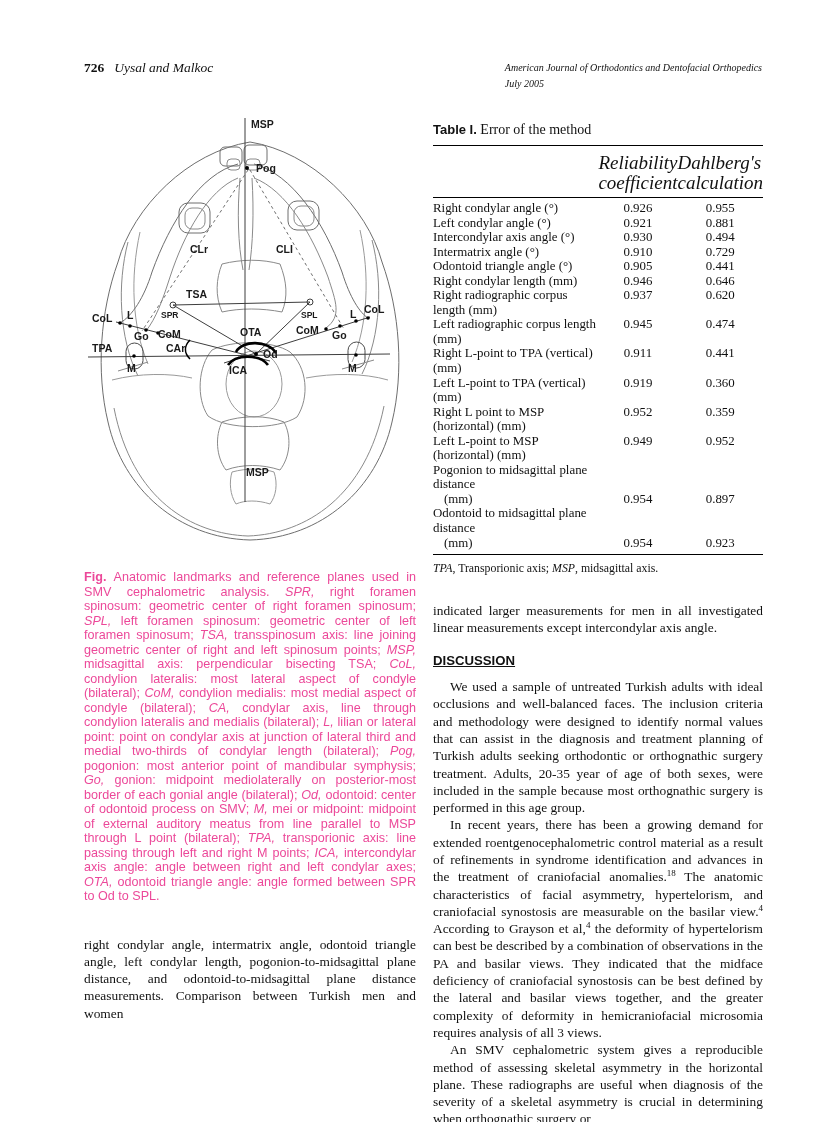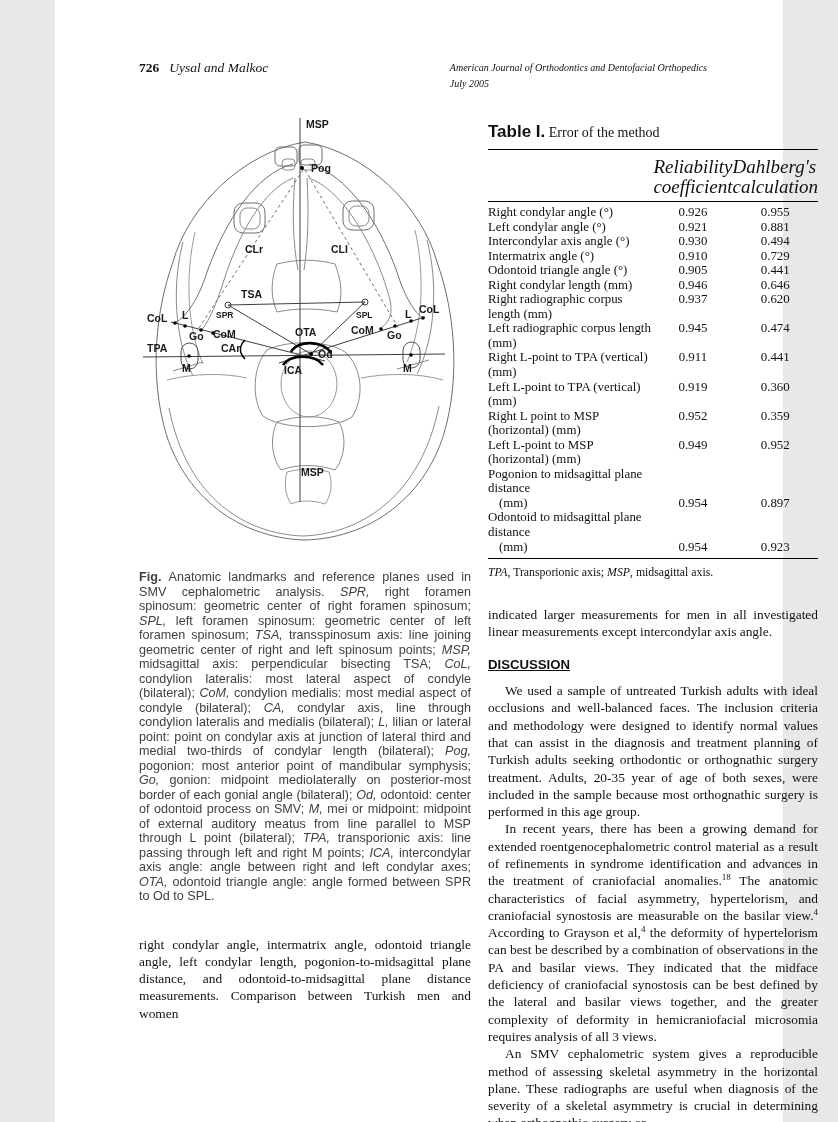--- a/index.html
+++ b/index.html
@@ -1,45 +1,45 @@
 <!DOCTYPE html>
 <html><head>
 <meta charset="utf-8">
 <style>
   html,body{margin:0;padding:0;background:#e8e8e8;}
-  .page{position:relative;width:728px;height:1122px;background:#ffffff;margin:0 auto;
+  .page{position:relative;width:838px;height:1122px;background:#ffffff;margin:0 auto;
         font-family:"Liberation Serif",serif;color:#111;}
   
   .hdr-left{position:absolute;left:84px;top:60px;font-size:13.5px;}
   .hdr-left .pgnum{font-weight:bold;margin-right:10px;}
   .hdr-left .auth{font-style:italic;}
   .hdr-right{position:absolute;right:76px;top:60px;font-style:italic;font-size:10px;line-height:16px;}
   
   .col-left{position:absolute;left:84px;top:112px;width:332px;}
   .col-right{position:absolute;left:433px;top:122px;width:330px;}
   
   .figure-svg{display:block;}
   .figure-svg path,.figure-svg line,.figure-svg rect,.figure-svg ellipse,.figure-svg circle{vector-effect:non-scaling-stroke;}
   .fig-label{font-family:"Liberation Sans",sans-serif;font-size:10.5px;font-weight:bold;fill:#1a1a1a;}
   .fig-label-sm{font-family:"Liberation Sans",sans-serif;font-size:8.5px;font-weight:bold;fill:#1a1a1a;}
-  .caption{margin-top:26px;font-family:"Liberation Sans",sans-serif;font-size:12.6px;line-height:14.5px;text-align:justify;color:#404040;}
+  .caption{margin-top:26px;font-family:"Liberation Sans",sans-serif;font-size:12.6px;line-height:14.5px;text-align:justify;color:#ec4899;}
   .caption .bd{font-weight:bold;}
   .it{font-style:italic;}
   .bd{font-weight:bold;}
   .sans{font-family:"Liberation Sans",sans-serif;}
   sup{font-size:9px;line-height:0;}
   
   .bodytext{font-size:13.4px;line-height:17.3px;text-align:justify;}
   .para{margin:0;text-indent:17px;}
   .para.noindent{text-indent:0;}
   .left-paragraph{margin-top:32px;}
   .section-heading{font-family:"Liberation Sans",sans-serif;font-weight:bold;font-size:13.2px;margin:15px 0 9px 0;text-decoration:underline;}
   
   .table-title{font-size:14px;margin:0 0 7px 0;}
-  .table-title .tlabel{font-family:"Liberation Sans",sans-serif;font-weight:bold;font-size:17px;}
+  .table-title .tlabel{font-family:"Liberation Sans",sans-serif;font-weight:bold;font-size:13px;}
   table.datatable{width:100%;border-collapse:collapse;border-top:1.4px solid #000;border-bottom:1.4px solid #000;font-size:12.9px;}
   table.datatable th{font-weight:normal;font-style:italic;text-align:left;vertical-align:bottom;
         border-bottom:1.1px solid #000;padding:7px 0 4px 0;font-size:19px;line-height:20px;}
   table.datatable th.c1{width:176px;}
   table.datatable th.c2{width:74px;}
   table.datatable th.c3{width:80px;}
   table.datatable td{padding:0;line-height:14.55px;vertical-align:top;}
   table.datatable td.val{text-align:center;}
   table.datatable td.indent{padding-left:11px;}
   table.datatable tbody tr:first-child td{padding-top:3px;}

